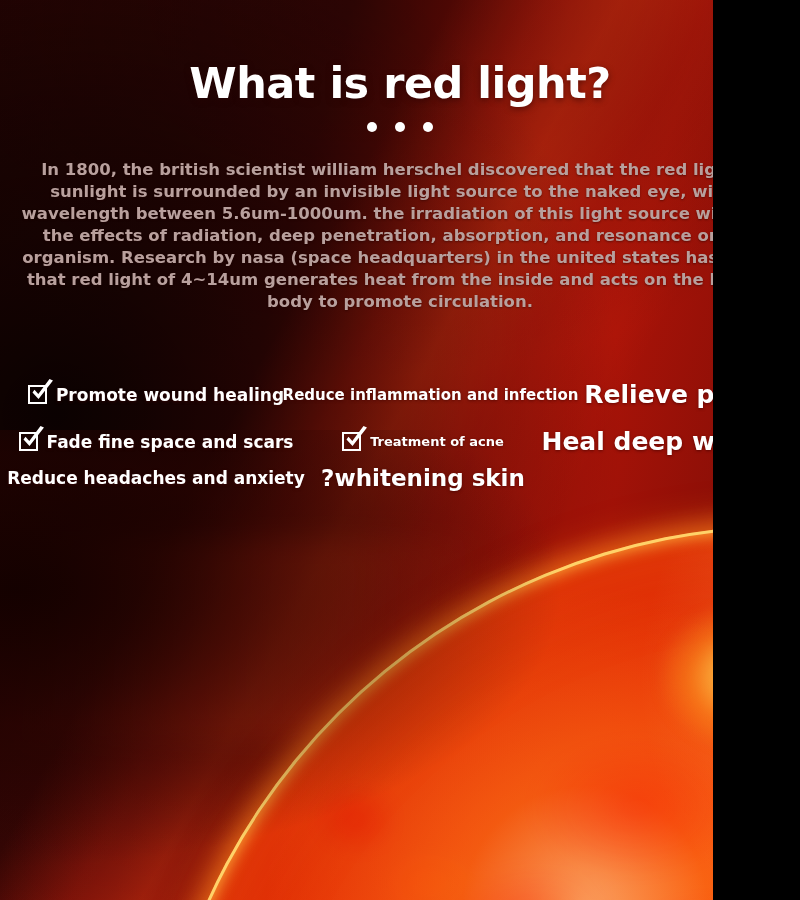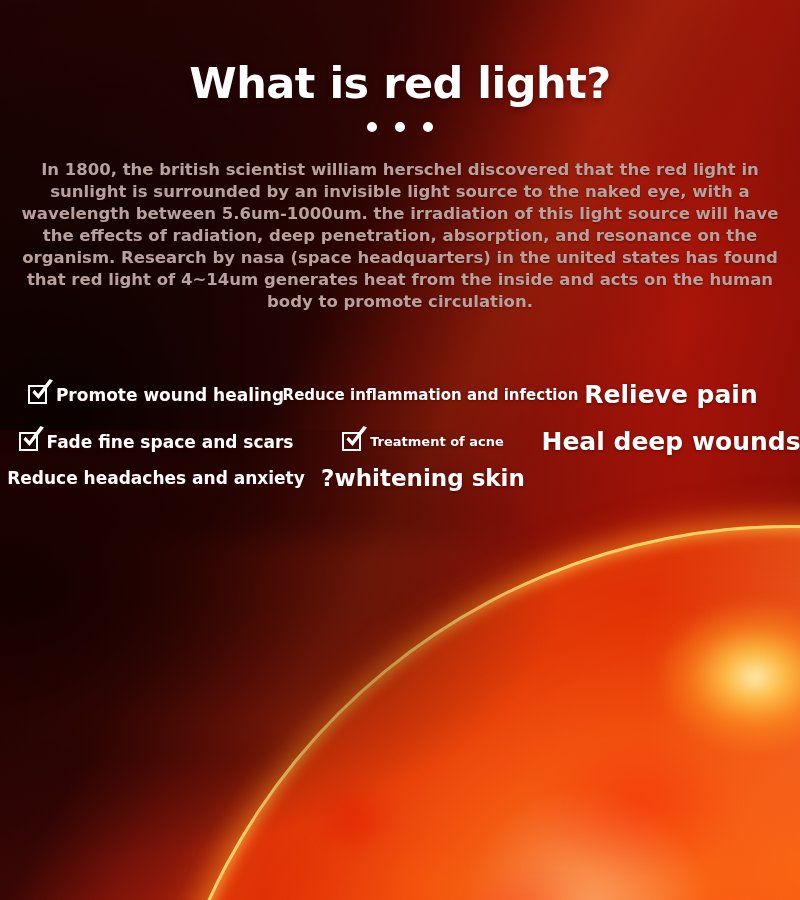--- a/index.html
+++ b/index.html
@@ -6,21 +6,21 @@
     margin: 0;
     padding: 0;
     background: #000;
   }
   body {
     font-family: "DejaVu Sans", "Liberation Sans", sans-serif;
   }
 
   #poster {
     position: relative;
-    width: 800px;
+    width: 713px;
     height: 900px;
     overflow: hidden;
     background: #4c1d95;
   }
 
   
   .bg-layer {
     position: absolute;
     inset: 0;
     pointer-events: none;

